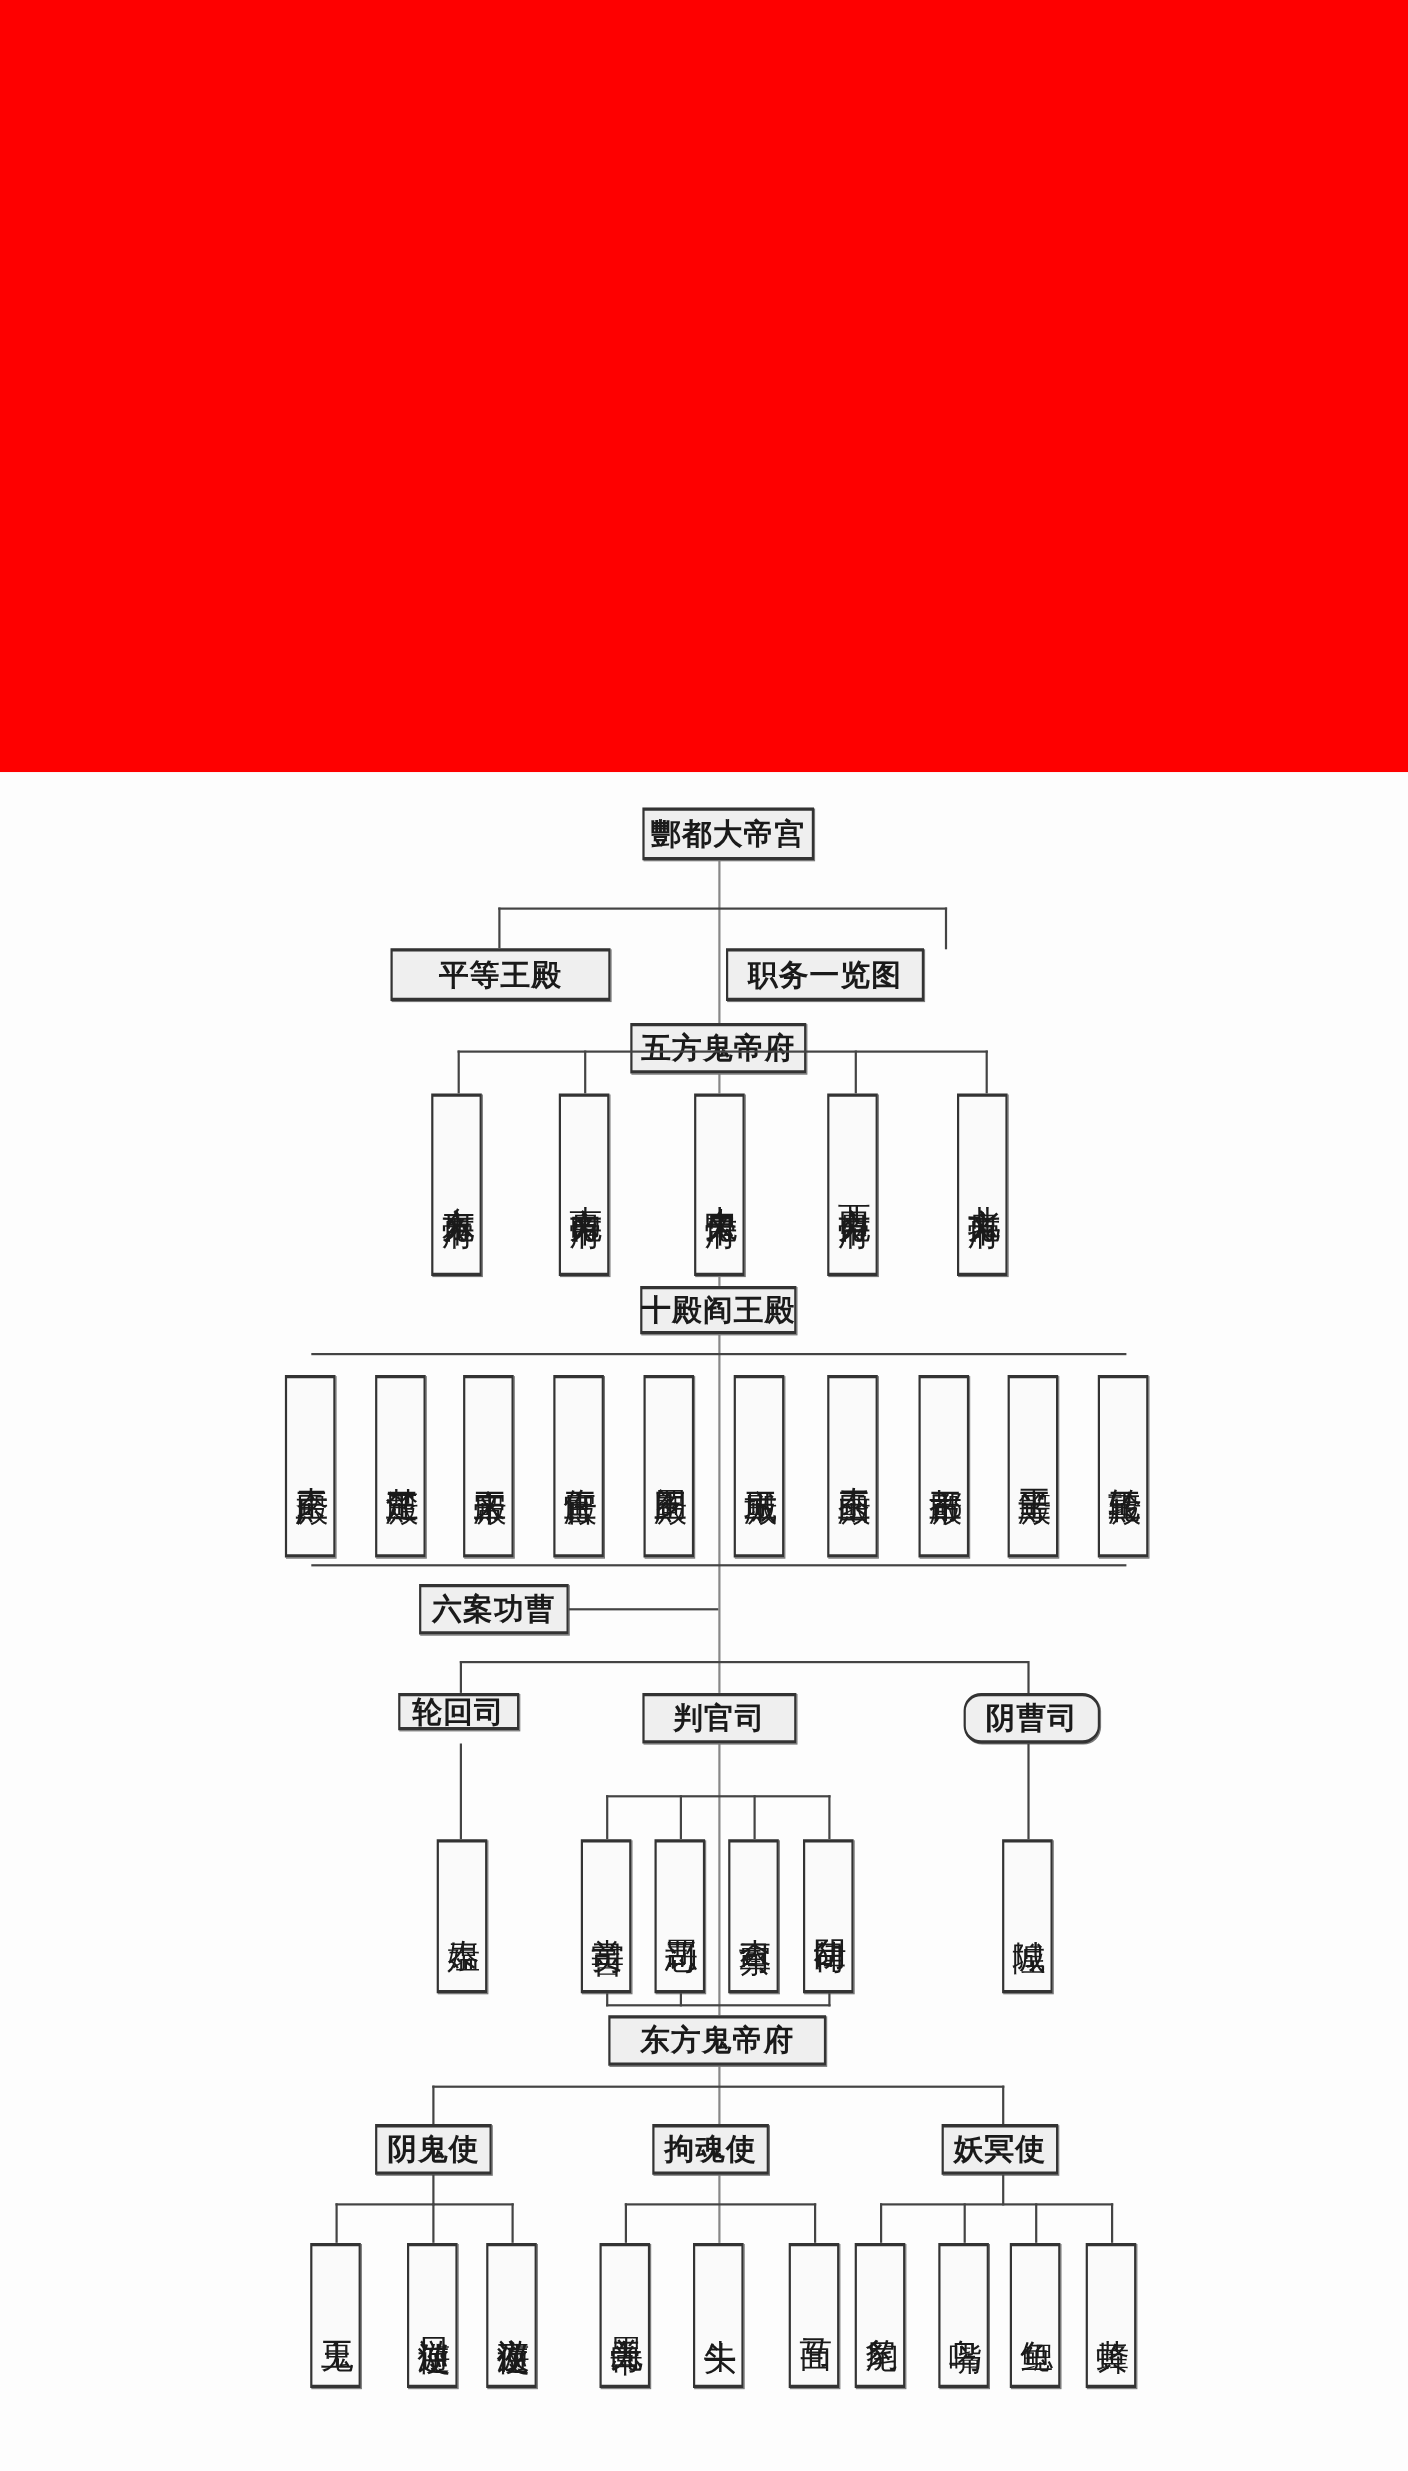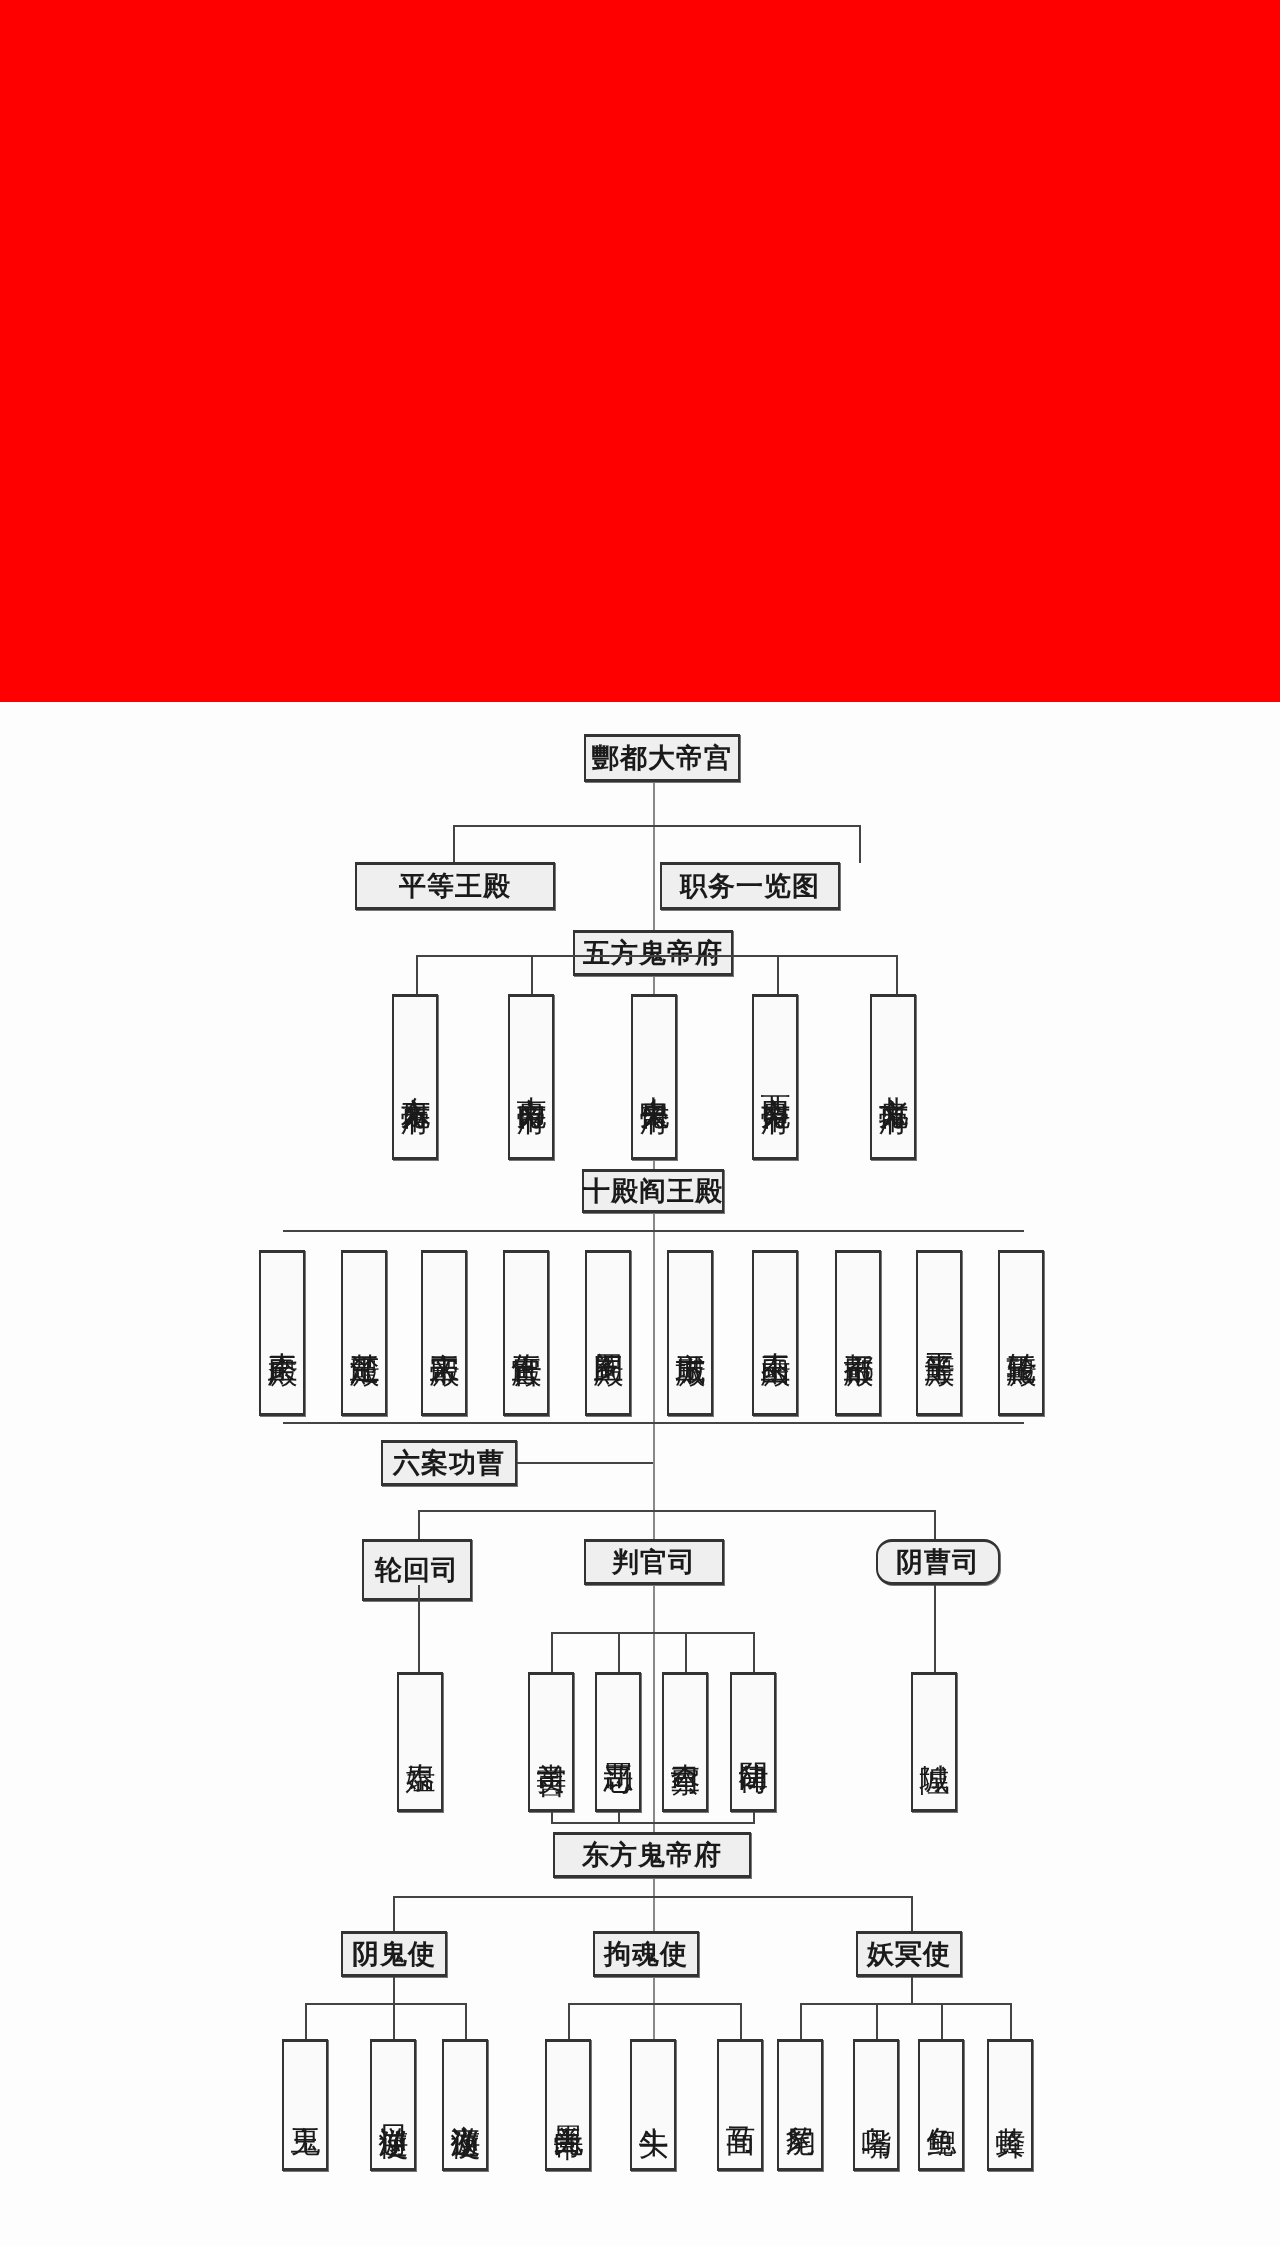--- a/index.html
+++ b/index.html
@@ -85,21 +85,21 @@
   <div class="box v" style="left:916px; top:548px; width:46px; height:166px;">平等王殿</div>
   <div class="box v" style="left:998px; top:548px; width:46px; height:166px;">转轮王殿</div>
 
   <div class="box h" style="left:381px; top:738px; width:136px; height:46px;">六案功曹</div>
   <div class="ln hz" style="left:517px; top:760px; width:136px;"></div>
 
   <div class="ln hz" style="left:418px; top:808px; width:517px;"></div>
   <div class="ln vt" style="left:418px; top:808px; height:30px;"></div>
   <div class="ln vt" style="left:934px; top:808px; height:30px;"></div>
 
-  <div class="box h" style="left:362px; top:837px; width:110px; height:62px;">轮回司</div>
+  <div class="box h" style="left:362px; top:837px; width:110px; height:34px;">轮回司</div>
   <div class="box h" style="left:584px; top:837px; width:140px; height:46px;">判官司</div>
   <div class="box h" style="left:876px; top:837px; width:124px; height:46px;border-radius:16px;">阴曹司</div>
 
   <div class="ln vt" style="left:418px; top:883px; height:88px;"></div>
   <div class="box v" style="left:397px; top:970px; width:46px; height:140px;">泰媪</div>
 
   <div class="ln hz" style="left:551px; top:930px; width:204px;"></div>
   <div class="ln vt" style="left:551px; top:930px; height:40px;"></div>
   <div class="ln vt" style="left:618px; top:930px; height:40px;"></div>
   <div class="ln vt" style="left:685px; top:930px; height:40px;"></div>

